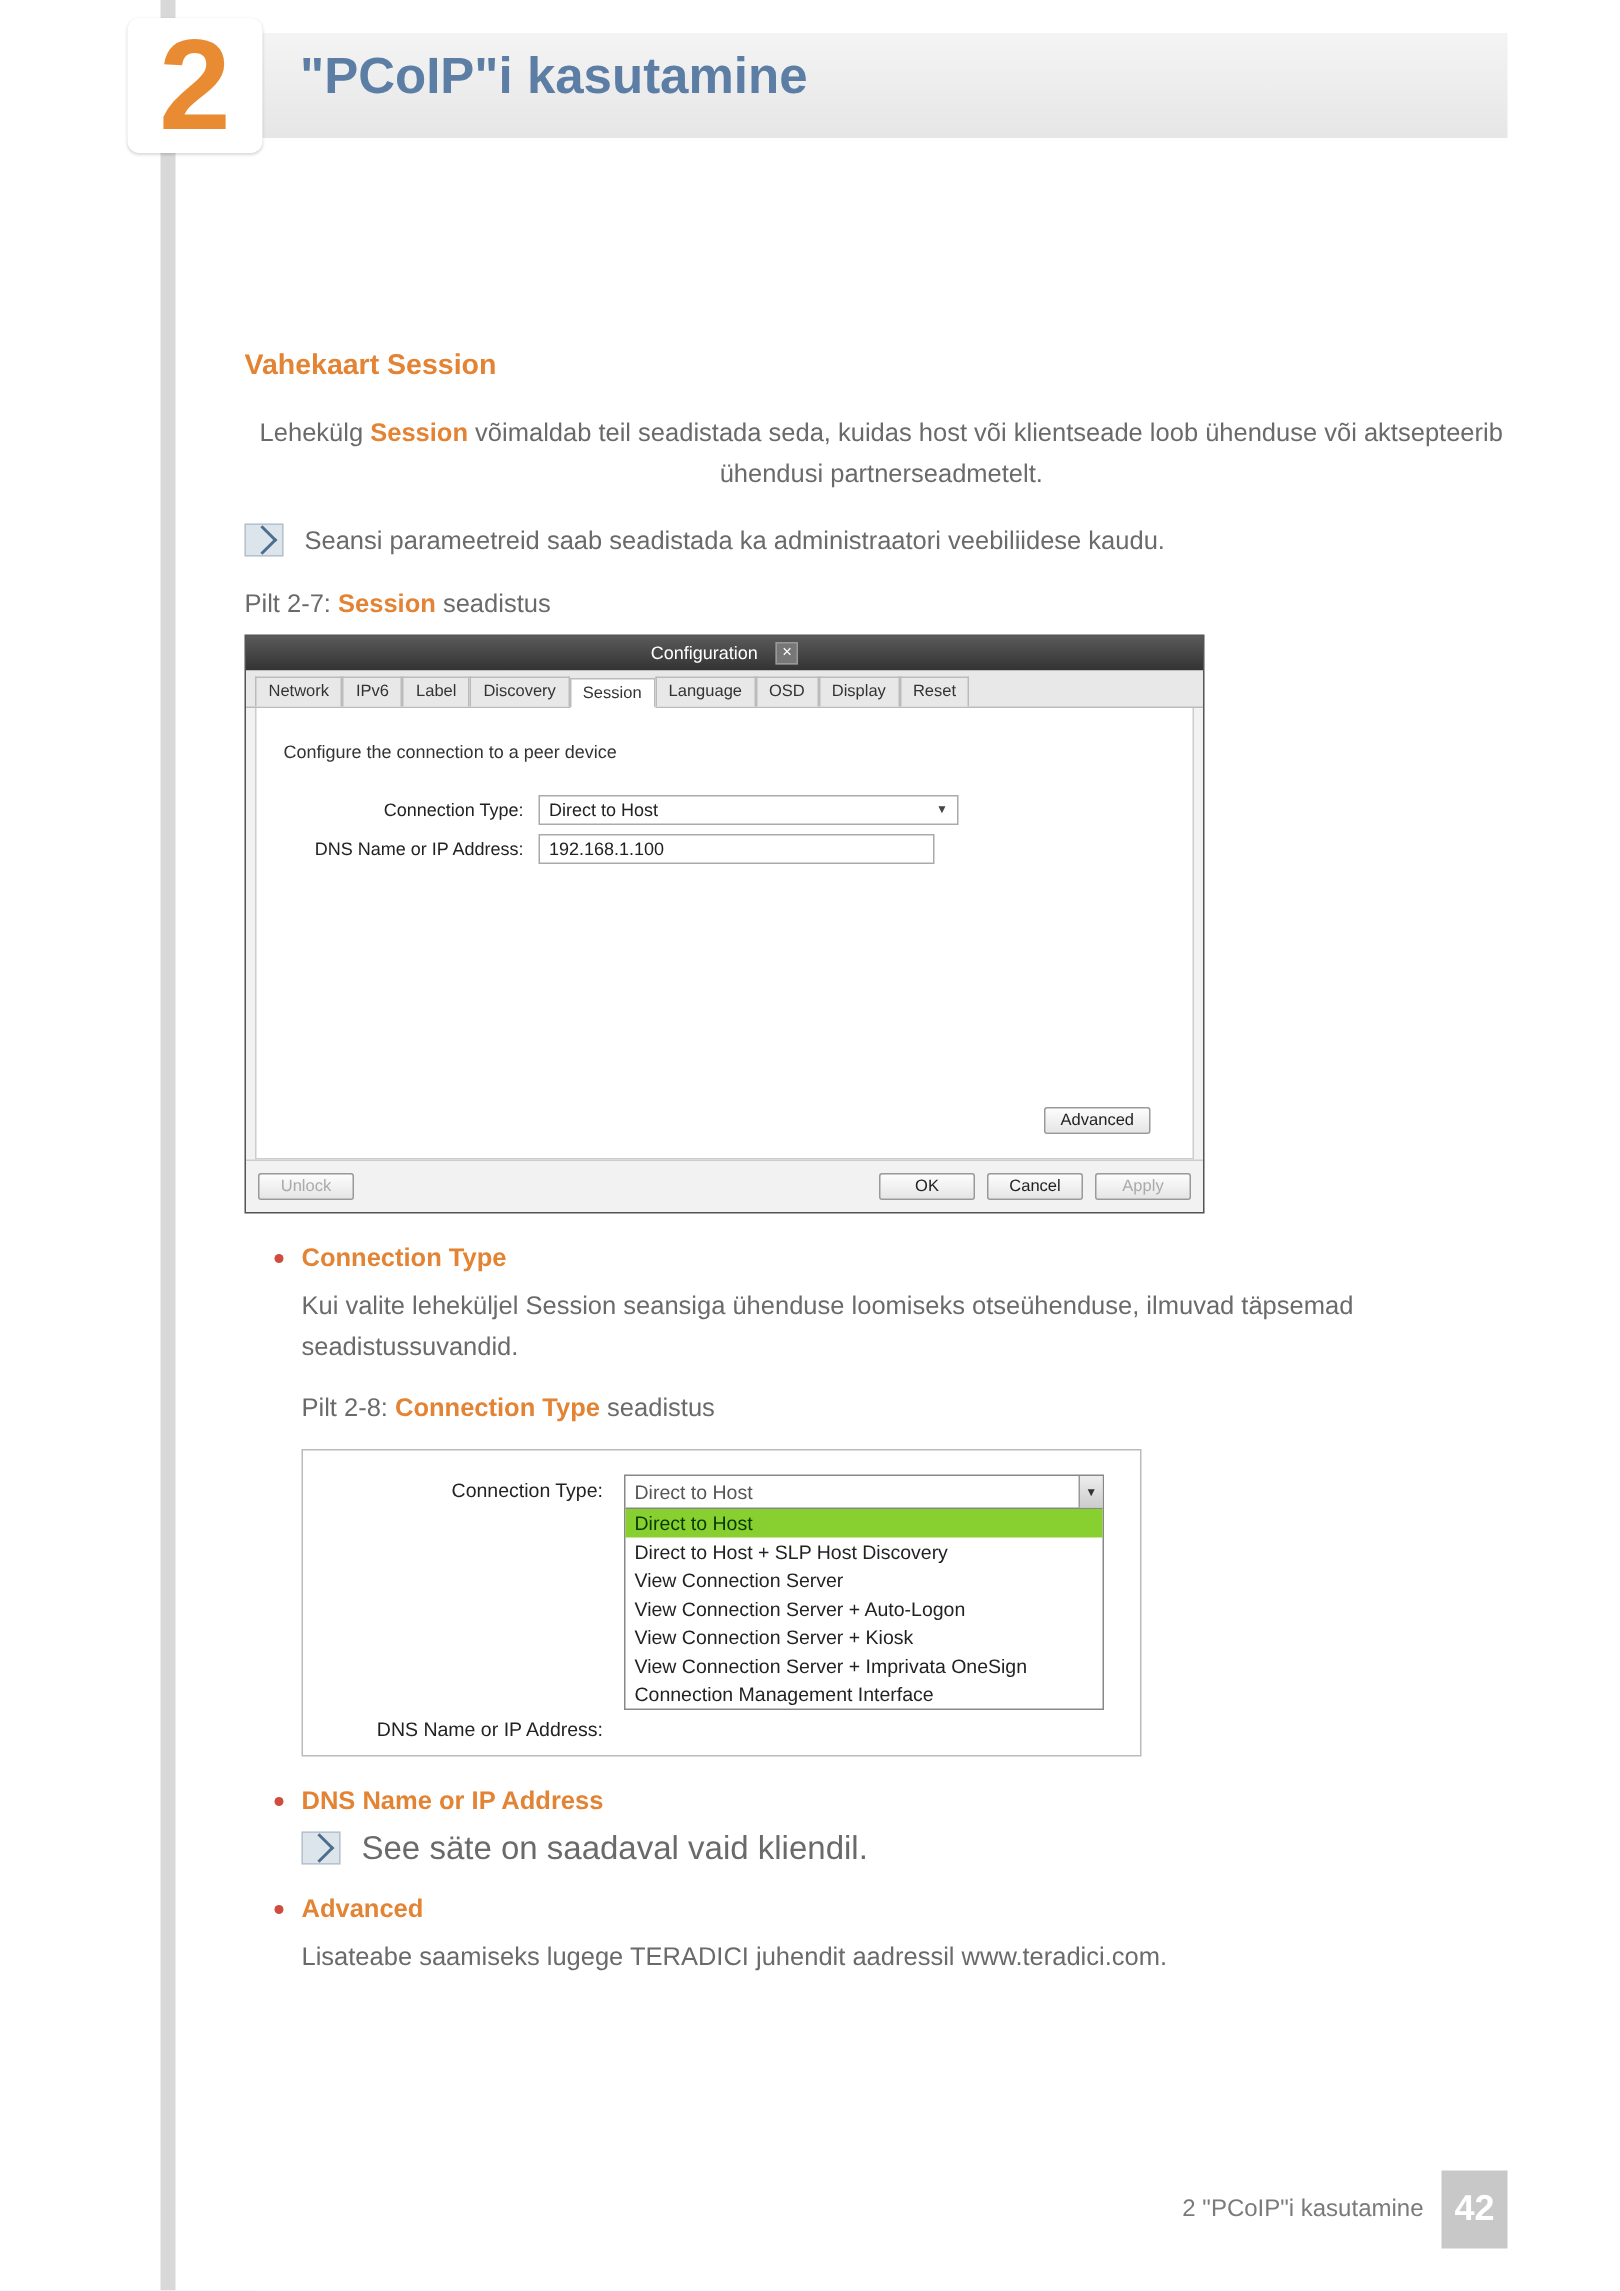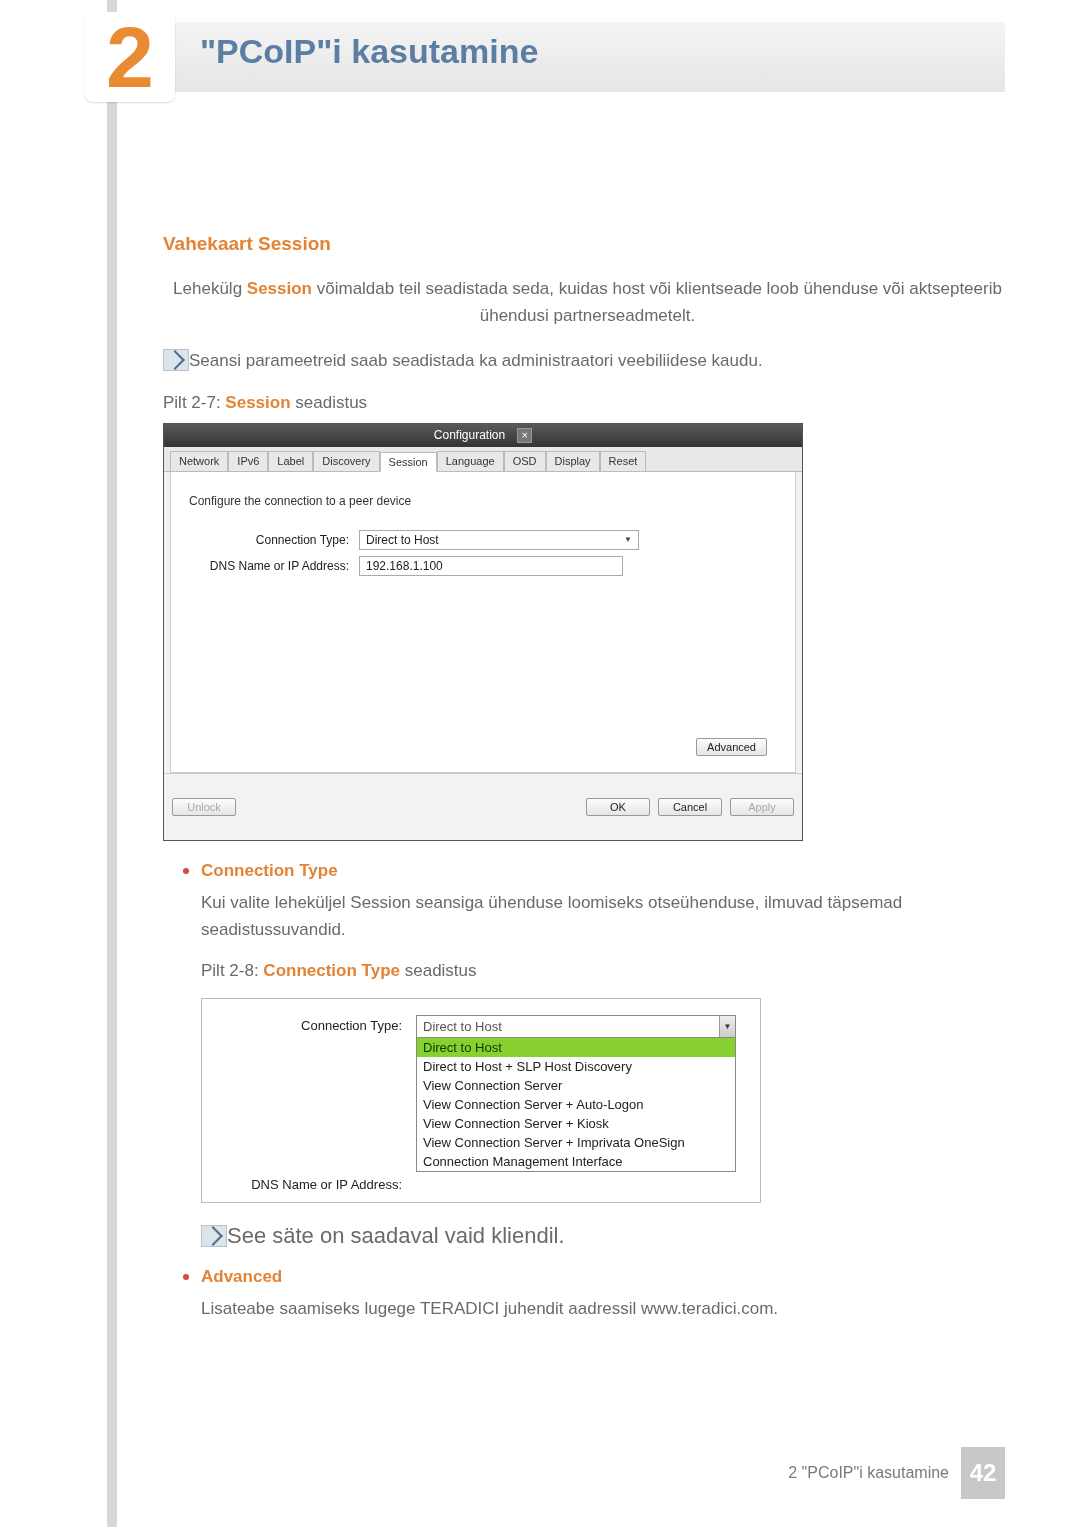--- a/index.html
+++ b/index.html
@@ -78,20 +78,21 @@
     font-size: 17px;
     line-height: 1.6;
     color: #6a6a6a;
     margin-bottom: 18px;
     text-align: center;
   }
   .orange-strong { color: #e38334; font-weight: bold; }
   .note-row {
     display: flex;
     align-items: flex-start;
+    gap: 14px;
     margin-bottom: 18px;
   }
   .note-icon {
     width: 26px;
     height: 22px;
     background: #dce4ec;
     border: 1px solid #b8c2cc;
     position: relative;
     flex-shrink: 0;
     margin-top: 2px;
@@ -218,21 +219,21 @@
     background: linear-gradient(#fdfdfd,#e5e5e5);
     font-size: 11px;
     text-align: center;
     color: #222;
     border-radius: 2px;
   }
   .win-btn.disabled { color: #aaa; }
   .config-footer {
     display: flex;
     justify-content: space-between;
-    padding: 24px 8px;
+    padding: 8px 8px;
     border-top: 1px solid #ccc;
     background: #f2f2f2;
   }
   .footer-right { display: flex; gap: 8px; }
   
   .bullet-block { margin: 10px 0 10px 20px; }
   .bullet-title-row {
     display: flex;
     align-items: center;
     gap: 12px;
@@ -448,20 +449,24 @@
           </div>
         </div>
         <div class="ct-row" style="margin-top:2px">
           <div class="ct-label">DNS Name or IP Address:</div>
           <div></div>
         </div>
       </div>
     </div>
 
     <div class="bullet-block">
+      <div class="bullet-title-row">
+        <div class="bullet-dot"></div>
+        <div class="bullet-title">DNS Name or IP Address</div>
+      </div>
       <div class="note-row" style="margin-left:18px">
         <div class="note-icon"></div>
         <div style="font-size:22px;color:#6a6a6a">See säte on saadaval vaid kliendil.</div>
       </div>
     </div>
 
     <div class="bullet-block">
       <div class="bullet-title-row">
         <div class="bullet-dot"></div>
         <div class="bullet-title">Advanced</div>

